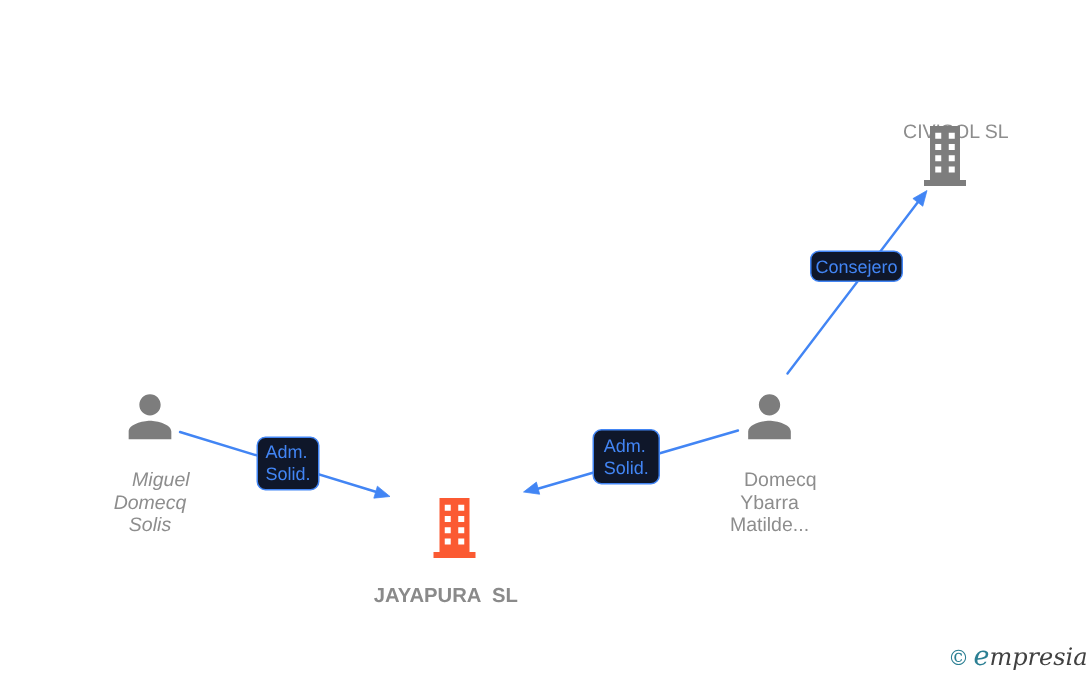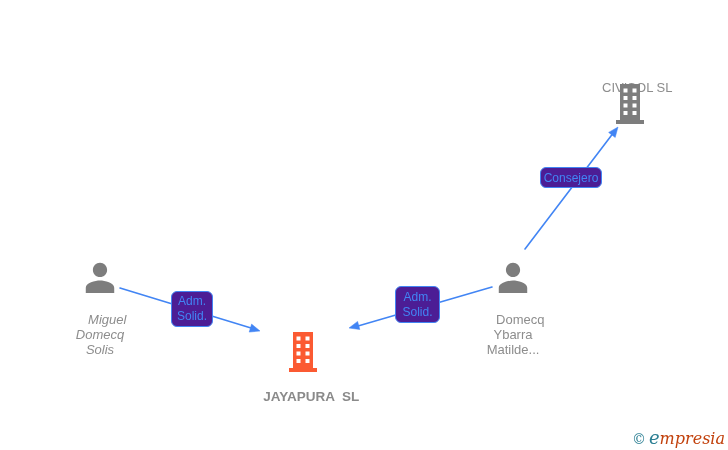--- a/index.html
+++ b/index.html
@@ -57,25 +57,24 @@
   .company-main .node-label-text {
     font-weight: bold;
     color: #8a8a8a;
     font-size: 13.5px;
   }
   .edge-label {
     position: absolute;
     box-sizing: border-box;
     border: 1.5px solid #4285f4;
     border-radius: 6px;
-    background: #4c1d95;
+    background: #0f172a;
     color: #4285f4;
     font-size: 12px;
     line-height: 15px;
-    text-align: center;
     white-space: pre-wrap;
     display: flex;
     align-items: center;
     justify-content: center;
   }
   .edge-label-1 { left: 171px; top: 291px; width: 42px; height: 36px; }
   .edge-label-2 { left: 395px; top: 286px; width: 45px; height: 37px; }
   .edge-label-3 { left: 540px; top: 167px; width: 62px; height: 21px; line-height: 18px; }
   .footer-logo {
     position: absolute;
@@ -91,21 +90,21 @@
     color: #2b7f93;
     font-style: normal;
     font-size: 14px;
     margin-right: 3px;
   }
   .logo-first {
     color: #2b7f93;
     font-size: 18px;
   }
   .logo-rest {
-    color: #c2410c;
+    color: #404040;
   }
 </style>
 </head>
 <body>
 
 <div class="canvas">
 
   <svg class="edges-layer" viewBox="0 0 728 450">
     <g>
       <line class="edge-line" x1="120" y1="288" x2="251" y2="328"></line>
@@ -156,21 +155,21 @@
         <rect x="19.5" y="4.5" width="4" height="4" fill="#ffffff"></rect>
         <rect x="10.5" y="12" width="4" height="4" fill="#ffffff"></rect>
         <rect x="19.5" y="12" width="4" height="4" fill="#ffffff"></rect>
         <rect x="10.5" y="19.5" width="4" height="4" fill="#ffffff"></rect>
         <rect x="19.5" y="19.5" width="4" height="4" fill="#ffffff"></rect>
         <rect x="10.5" y="27" width="4" height="4" fill="#ffffff"></rect>
         <rect x="19.5" y="27" width="4" height="4" fill="#ffffff"></rect>
       </svg>
     </span>
   </div>
-  <div class="node-label company-main" style="left:304px; top:374px;">
+  <div class="node-label company-main" style="left:290px; top:374px;">
     <span class="node-label-text">JAYAPURA  SL</span>
   </div>
 
   <div class="node-label" style="left:630px; top:65px;">
     <span class="node-label-text">CIVISOL SL</span>
   </div>
   <div class="node company-icon" style="left:612px; top:84px;">
     <span>
       <svg width="36" height="40" viewBox="0 0 34 40">
         <rect x="7" y="0" width="20" height="37" fill="#7d7d7d"></rect>

